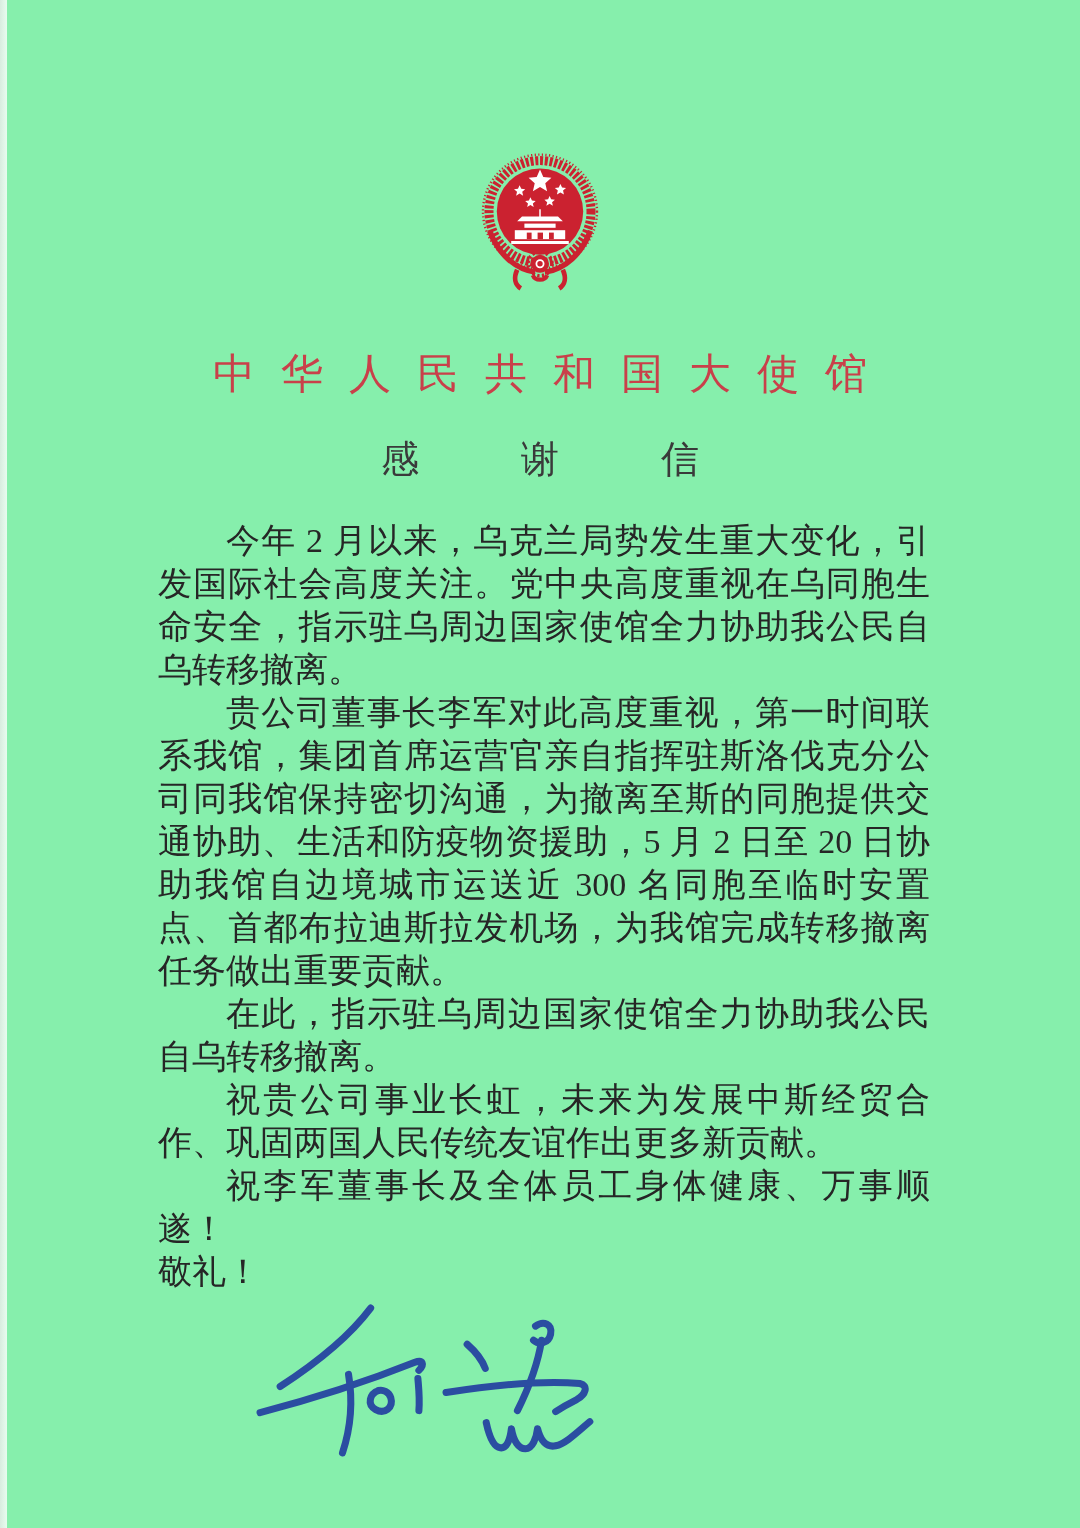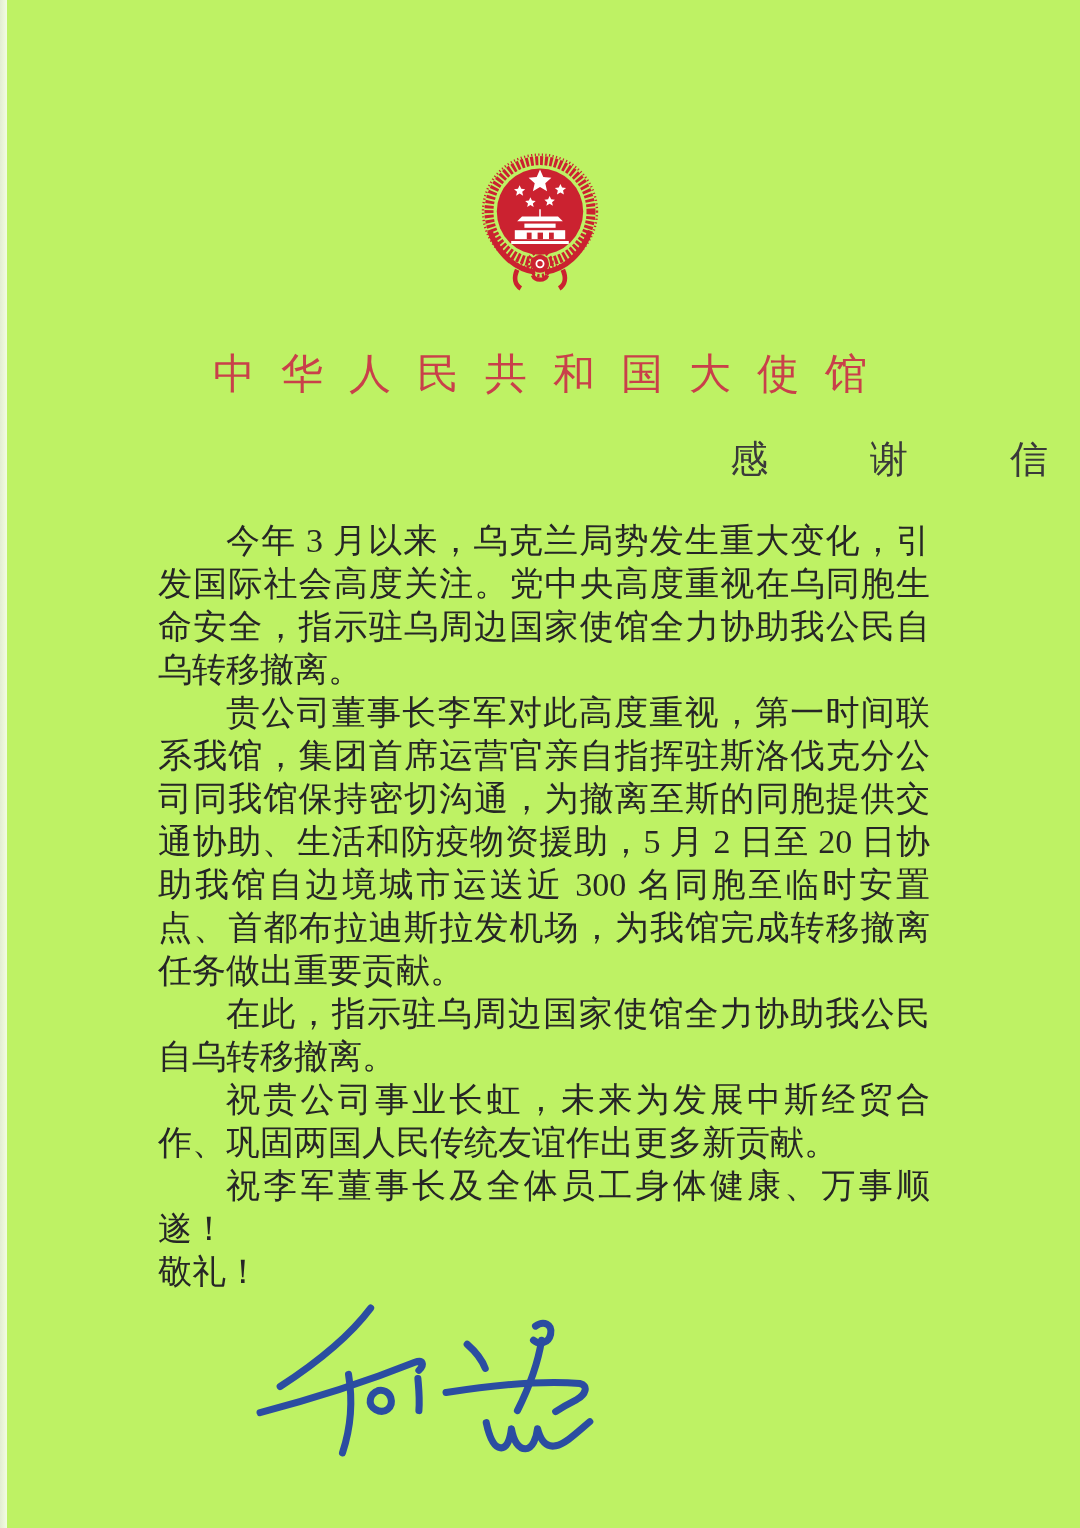--- a/index.html
+++ b/index.html
@@ -8,21 +8,21 @@
     --signature-blue:#2b4da1;
     --body-ink:#262626;
     --title-ink:#3a3a3a;
   }
   *{margin:0;padding:0;box-sizing:border-box;}
   html,body{background:#ffffff;}
   .page{
     position:relative;
     width:1080px;
     height:1528px;
-    background:#bef264;
+    background:#86efac;
     overflow:hidden;
     font-family:"Liberation Serif","DejaVu Serif",serif;
   }
   
   .scan-edge{
     position:absolute;left:0;top:0;width:7px;height:100%;
     background:linear-gradient(90deg,#ececec 0%,#f7f7f7 55%,#ffffff 100%);
     opacity:.8;
   }
   .emblem{
@@ -35,21 +35,21 @@
     text-align:center;
     font-size:42px;
     font-weight:400;
     color:var(--header-red);
     letter-spacing:26px;
     text-indent:26px;
     white-space:nowrap;
   }
   .letter-title{
     margin-top:32px;
-    text-align:right;
+    text-align:center;
     font-size:38px;
     color:var(--title-ink);
     font-family:"Liberation Sans","DejaVu Sans",sans-serif;
     letter-spacing:32px;
     text-indent:32px;
     white-space:nowrap;
   }
   .body-block{
     margin:34px 150px 0 158px;
     font-size:34px;
@@ -115,21 +115,21 @@
     <path d="M62 193 C56 206 58 218 68 224" fill="none" stroke="var(--emblem-red)" stroke-width="8"></path>
     <path d="M138 193 C144 206 142 218 132 224" fill="none" stroke="var(--emblem-red)" stroke-width="8"></path>
     <path d="M88 202 C92 212 108 212 112 202" fill="none" stroke="var(--emblem-red)" stroke-width="7"></path>
   </svg>
 
   <div class="org-line">中华人民共和国大使馆</div>
 
   <div class="letter-title">感　谢　信</div>
 
   <div class="body-block">
-    <p class="para">今年 3 月以来，乌克兰局势发生重大变化，引发国际社会高度关注。党中央高度重视在乌同胞生命安全，指示驻乌周边国家使馆全力协助我公民自乌转移撤离。</p>
+    <p class="para">今年 2 月以来，乌克兰局势发生重大变化，引发国际社会高度关注。党中央高度重视在乌同胞生命安全，指示驻乌周边国家使馆全力协助我公民自乌转移撤离。</p>
     <p class="para">贵公司董事长李军对此高度重视，第一时间联系我馆，集团首席运营官亲自指挥驻斯洛伐克分公司同我馆保持密切沟通，为撤离至斯的同胞提供交通协助、生活和防疫物资援助，5 月 2 日至 20 日协助我馆自边境城市运送近 300 名同胞至临时安置点、首都布拉迪斯拉发机场，为我馆完成转移撤离任务做出重要贡献。</p>
     <p class="para">在此，指示驻乌周边国家使馆全力协助我公民自乌转移撤离。</p>
     <p class="para">祝贵公司事业长虹，未来为发展中斯经贸合作、巩固两国人民传统友谊作出更多新贡献。</p>
     <p class="para">祝李军董事长及全体员工身体健康、万事顺遂！</p>
     <p class="closing-jingli">敬礼！</p>
   </div>
 
   <svg class="handwritten" viewBox="0 0 370 195" aria-hidden="true">
 
     <path d="M118 14 C100 38 68 66 28 92"></path>

